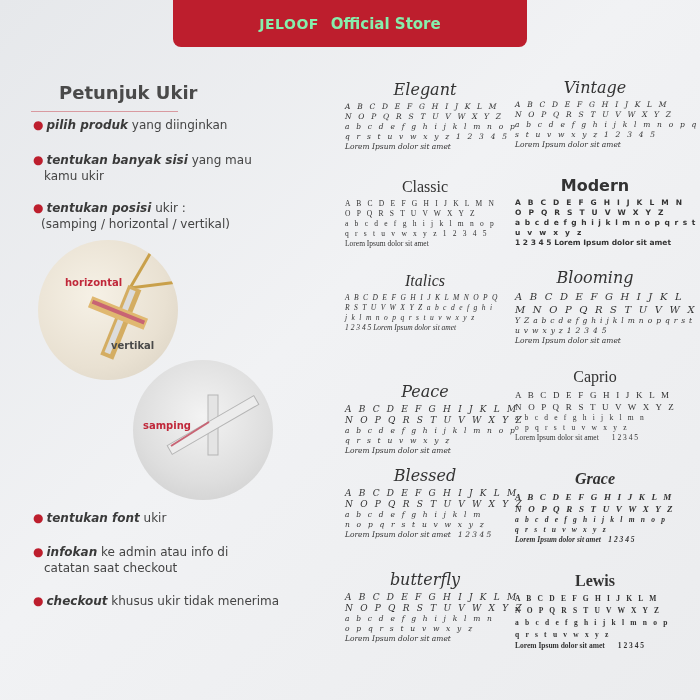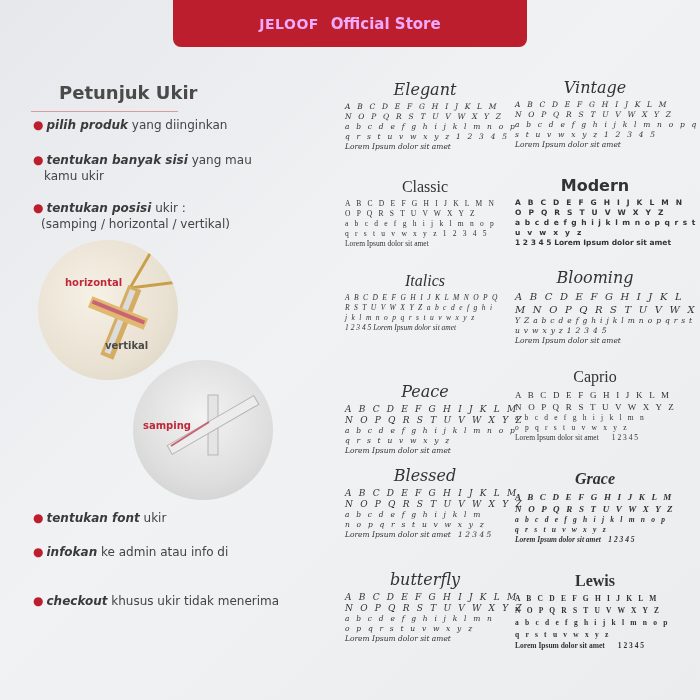--- a/index.html
+++ b/index.html
@@ -7,41 +7,41 @@
   body {
     font-family: "DejaVu Sans", sans-serif;
     background: linear-gradient(135deg, #e6e8eb 0%, #f1f2f4 45%, #ebecee 100%);
     position: relative;
     color: #3a3a3a;
   }
   .header {
     position: absolute; left: 173px; top: 0; width: 354px; height: 47px;
     background: #bd1e2d; border-radius: 0 0 8px 8px;
     display: flex; align-items: center; justify-content: center; gap: 12px;
-    color: #f0abfc;
+    color: #86efac;
   }
   .brand { font-family: "DejaVu Sans", sans-serif; font-weight: bold; font-size: 14px; letter-spacing: 0.5px; }
   .store { font-family: "DejaVu Sans", sans-serif; font-size: 15px; font-weight: 700; }
 
   .left { position: absolute; left: 33px; top: 82px; width: 280px; }
   .title { font-family: "DejaVu Sans", sans-serif; font-weight: bold; font-size: 18px; color: #4a4a4a; margin-left: 26px; }
   .divider { width: 147px; height: 1px; background: #d99aa0; margin-top: 8px; margin-left: -2px; }
 
   .bullet { position: absolute; left: 33px; font-size: 12px; line-height: 16px; color: #444; }
   .bullet .dot { color: #bd1e2d; font-size: 12px; margin-right: 3px; }
   .bullet b { font-style: italic; font-weight: bold; color: #3a3a3a; }
   .bullet .cont { display: block; padding-left: 11px; }
 
   .circle { position: absolute; border-radius: 50%; overflow: hidden; }
   .c1 { left: 38px; top: 240px; width: 140px; height: 140px;
         background: radial-gradient(circle at 40% 40%, #f6f1e6 0%, #e9e1d2 60%, #d7cfc0 100%); }
   .c2 { left: 133px; top: 360px; width: 140px; height: 140px;
         background: radial-gradient(circle at 50% 40%, #f3f3f3 0%, #dedede 60%, #cacaca 100%); }
   .tag-red { position: absolute; color: #c0283a; font-weight: bold; font-size: 10px; }
-  .tag-gray { position: absolute; color: #4a4a4a; font-weight: bold; font-size: 10px; }
+  .tag-gray { position: absolute; color: #4a4a4a; font-weight: bold; font-size: 10px; padding-left: 6px; }
 
   .font-card { position: absolute; width: 160px; text-align: center; }
   .font-name { font-size: 16px; color: #333; margin-bottom: 3px; }
   .sample { text-align: left; font-size: 7.5px; line-height: 10px; color: #333; letter-spacing: 2.2px; white-space: nowrap; }
   .script .font-name { font-family: "DejaVu Serif", serif; font-style: italic; }
   .script .sample { font-family: "DejaVu Serif", serif; font-style: italic; }
   .serif .font-name, .serif .sample { font-family: "Liberation Serif", serif; }
   .sans .font-name, .sans .sample { font-family: "DejaVu Sans", sans-serif; font-weight: bold; }
   .italic .font-name, .italic .sample { font-family: "Liberation Serif", serif; font-style: italic; }
   .bolditalic .font-name, .bolditalic .sample { font-family: "Liberation Serif", serif; font-style: italic; font-weight: bold; }
@@ -93,20 +93,21 @@
     <line x1="38" y1="86" x2="76" y2="62" stroke="#c86474" stroke-width="2"></line>
   </svg>
   <span class="tag-red" style="left:10px;top:60px">samping</span>
 </div>
 
 <div class="bullet" style="top:510px">
   <span class="dot">●</span><b>tentukan font</b><span> ukir</span>
 </div>
 <div class="bullet" style="top:544px">
   <span class="dot">●</span><b>infokan</b><span> ke admin atau info di</span>
+  <span class="cont">catatan saat checkout</span>
 </div>
 <div class="bullet" style="top:593px; width:260px">
   <span class="dot">●</span><b>checkout</b><span> khusus ukir tidak menerima</span>
 </div>
 
 <div class="font-card script" style="left:345px;top:80px">
   <div class="font-name">Elegant</div>
   <div class="sample">A B C D E F G H I J K L M</div>
   <div class="sample">N O P Q R S T U V W X Y Z</div>
   <div class="sample">a b c d e f g h i j k l m n o p</div>

